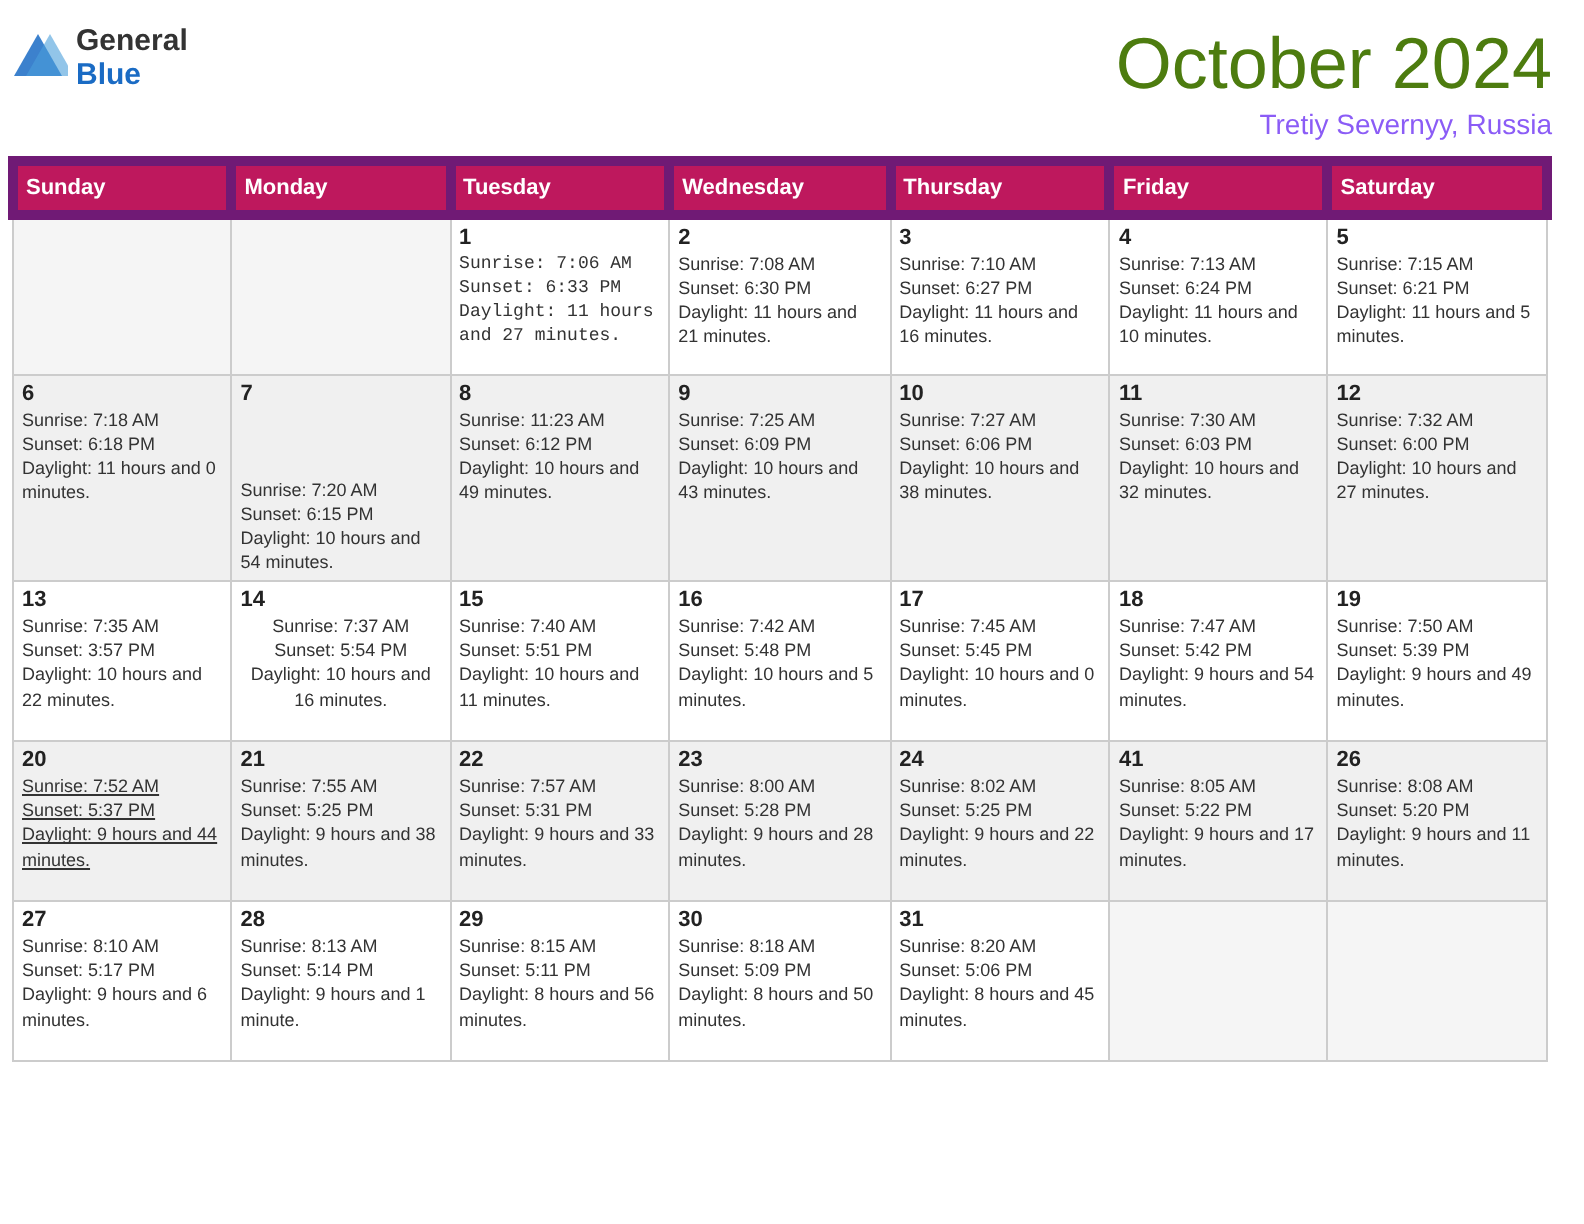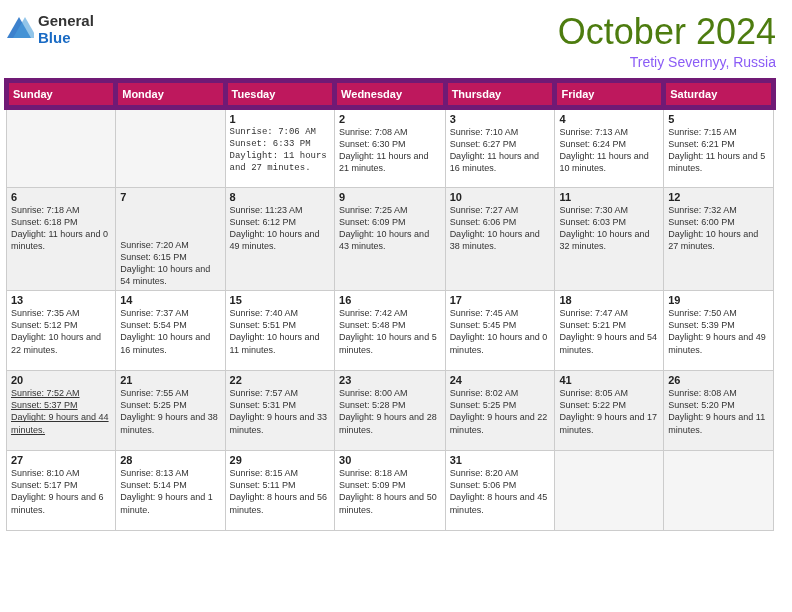--- a/index.html
+++ b/index.html
@@ -196,26 +196,26 @@
             <div class="day-num">12</div>
             <div class="day-info" style="white-space: pre-line;">Sunrise: 7:32 AM
 Sunset: 6:00 PM
 Daylight: 10 hours and 27 minutes.</div>
           </td>
         </tr>
         <tr>
           <td>
             <div class="day-num">13</div>
             <div class="day-info" style="white-space: pre-line;">Sunrise: 7:35 AM
-Sunset: 5:12 PM
+Sunset: 3:57 PM
 Daylight: 10 hours and 22 minutes.</div>
           </td>
           <td>
             <div class="day-num">14</div>
-            <div class="day-info" style="white-space: pre-line;">Sunrise: 7:37 AM
+            <div class="day-info" style="white-space: pre-line; text-align: center;">Sunrise: 7:37 AM
 Sunset: 5:54 PM
 Daylight: 10 hours and 16 minutes.</div>
           </td>
           <td>
             <div class="day-num">15</div>
             <div class="day-info" style="white-space: pre-line;">Sunrise: 7:40 AM
 Sunset: 5:51 PM
 Daylight: 10 hours and 11 minutes.</div>
           </td>
           <td>
@@ -226,21 +226,21 @@
           </td>
           <td>
             <div class="day-num">17</div>
             <div class="day-info" style="white-space: pre-line;">Sunrise: 7:45 AM
 Sunset: 5:45 PM
 Daylight: 10 hours and 0 minutes.</div>
           </td>
           <td>
             <div class="day-num">18</div>
             <div class="day-info" style="white-space: pre-line;">Sunrise: 7:47 AM
-Sunset: 5:21 PM
+Sunset: 5:42 PM
 Daylight: 9 hours and 54 minutes.</div>
           </td>
           <td>
             <div class="day-num">19</div>
             <div class="day-info" style="white-space: pre-line;">Sunrise: 7:50 AM
 Sunset: 5:39 PM
 Daylight: 9 hours and 49 minutes.</div>
           </td>
         </tr>
         <tr class="row-shaded">

